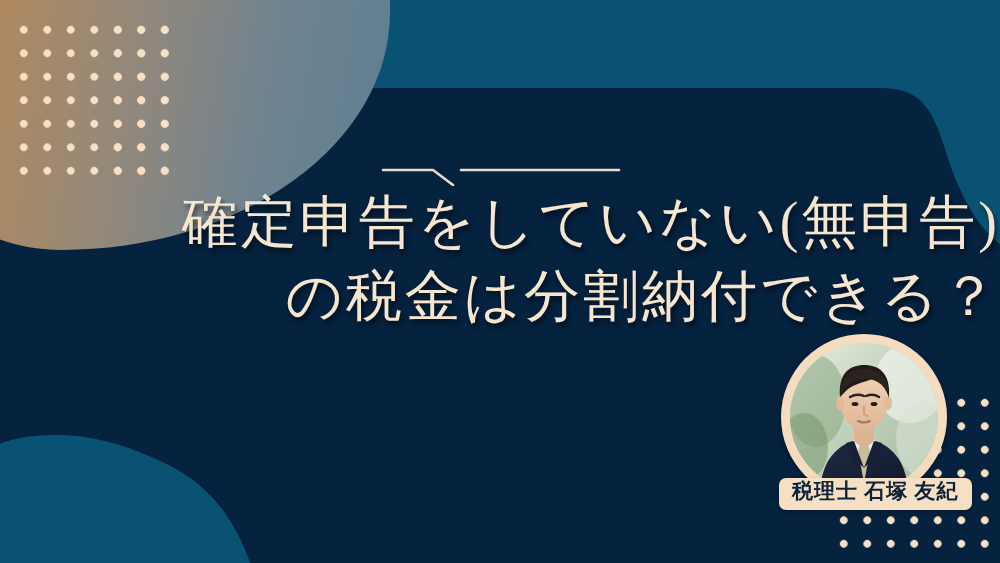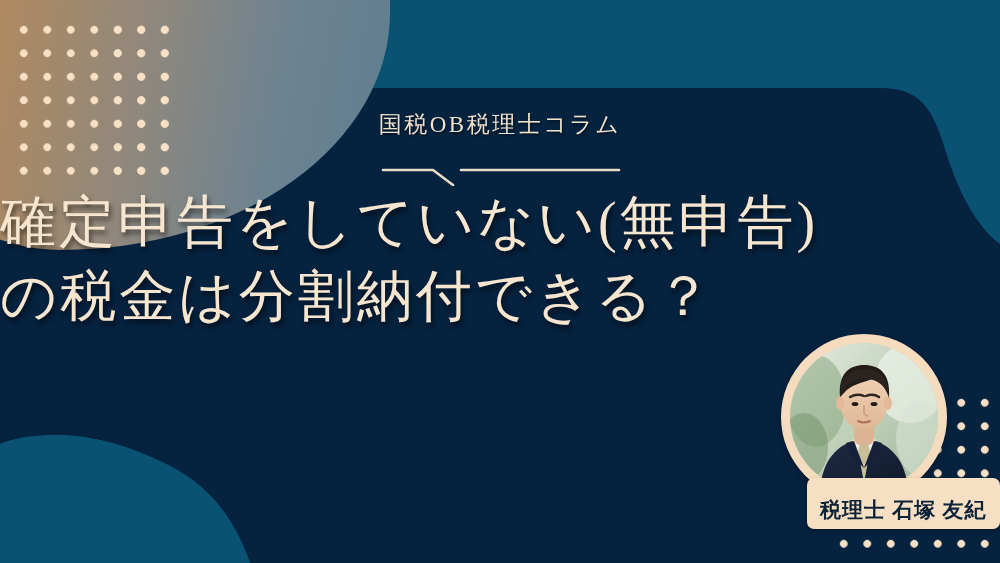--- a/index.html
+++ b/index.html
@@ -132,21 +132,21 @@
     height: 28px;
   }
   .divider svg { display: block; }
 
   
   .title-wrap {
     position: absolute;
     left: 0;
     right: 0;
     top: 186px;
-    text-align: left;
+    text-align: right;
   }
   .title-line {
     color: #F6E6D0;
     font-size: 56px;
     line-height: 1.32;
     letter-spacing: 3px;
     text-shadow: 2px 4px 5px rgba(0,0,0,.55);
     white-space: nowrap;
   }
 
@@ -186,32 +186,31 @@
     background: #C9D4C2;
   }
   .avatar-photo svg { display: block; }
 
   
   .name-badge {
     position: absolute;
     left: 779px;
     top: 478px;
     min-width: 152px;
-    padding: 22px 13px 8px;
+    padding: 3px 13px 8px;
     background: #F6DFC2;
     border-radius: 7px;
     color: #0B2239;
     font-size: 21px;
     font-weight: bold;
     letter-spacing: 1px;
     line-height: 1;
     text-align: left;
     white-space: nowrap;
     box-shadow: 0 2px 5px rgba(0,0,0,.25);
-    margin-left: 28px;
   }
 </style>
 </head>
 <body>
 
 <div id="stage">
 
   <div class="layer bg-base"></div>
 
   <div class="blob-teal-circle"></div>
@@ -268,21 +267,20 @@
         Z"></path>
     </svg>
   </div>
 
   <div class="blob-warm"></div>
 
   <div class="dots dots-tl"></div>
   <div class="dots dots-tl2"></div>
   <div class="dots dots-br"></div>
 
-  <div class="eyebrow">国税OB税理士コラム</div>
 
   <div class="divider">
     <svg width="240" height="28" viewBox="0 0 240 28" xmlns="http://www.w3.org/2000/svg" aria-hidden="true">
       <path d="M2 12 L52 12 L72 27" stroke="#E8DCC6" stroke-width="2.6" fill="none" stroke-linecap="round" stroke-linejoin="round"></path>
       <line x1="80" y1="12" x2="238" y2="12" stroke="#E8DCC6" stroke-width="2.6" stroke-linecap="round"></line>
     </svg>
   </div>
 
   <div class="title-wrap">
     <div class="title-line">確定申告をしていない(無申告)</div>

